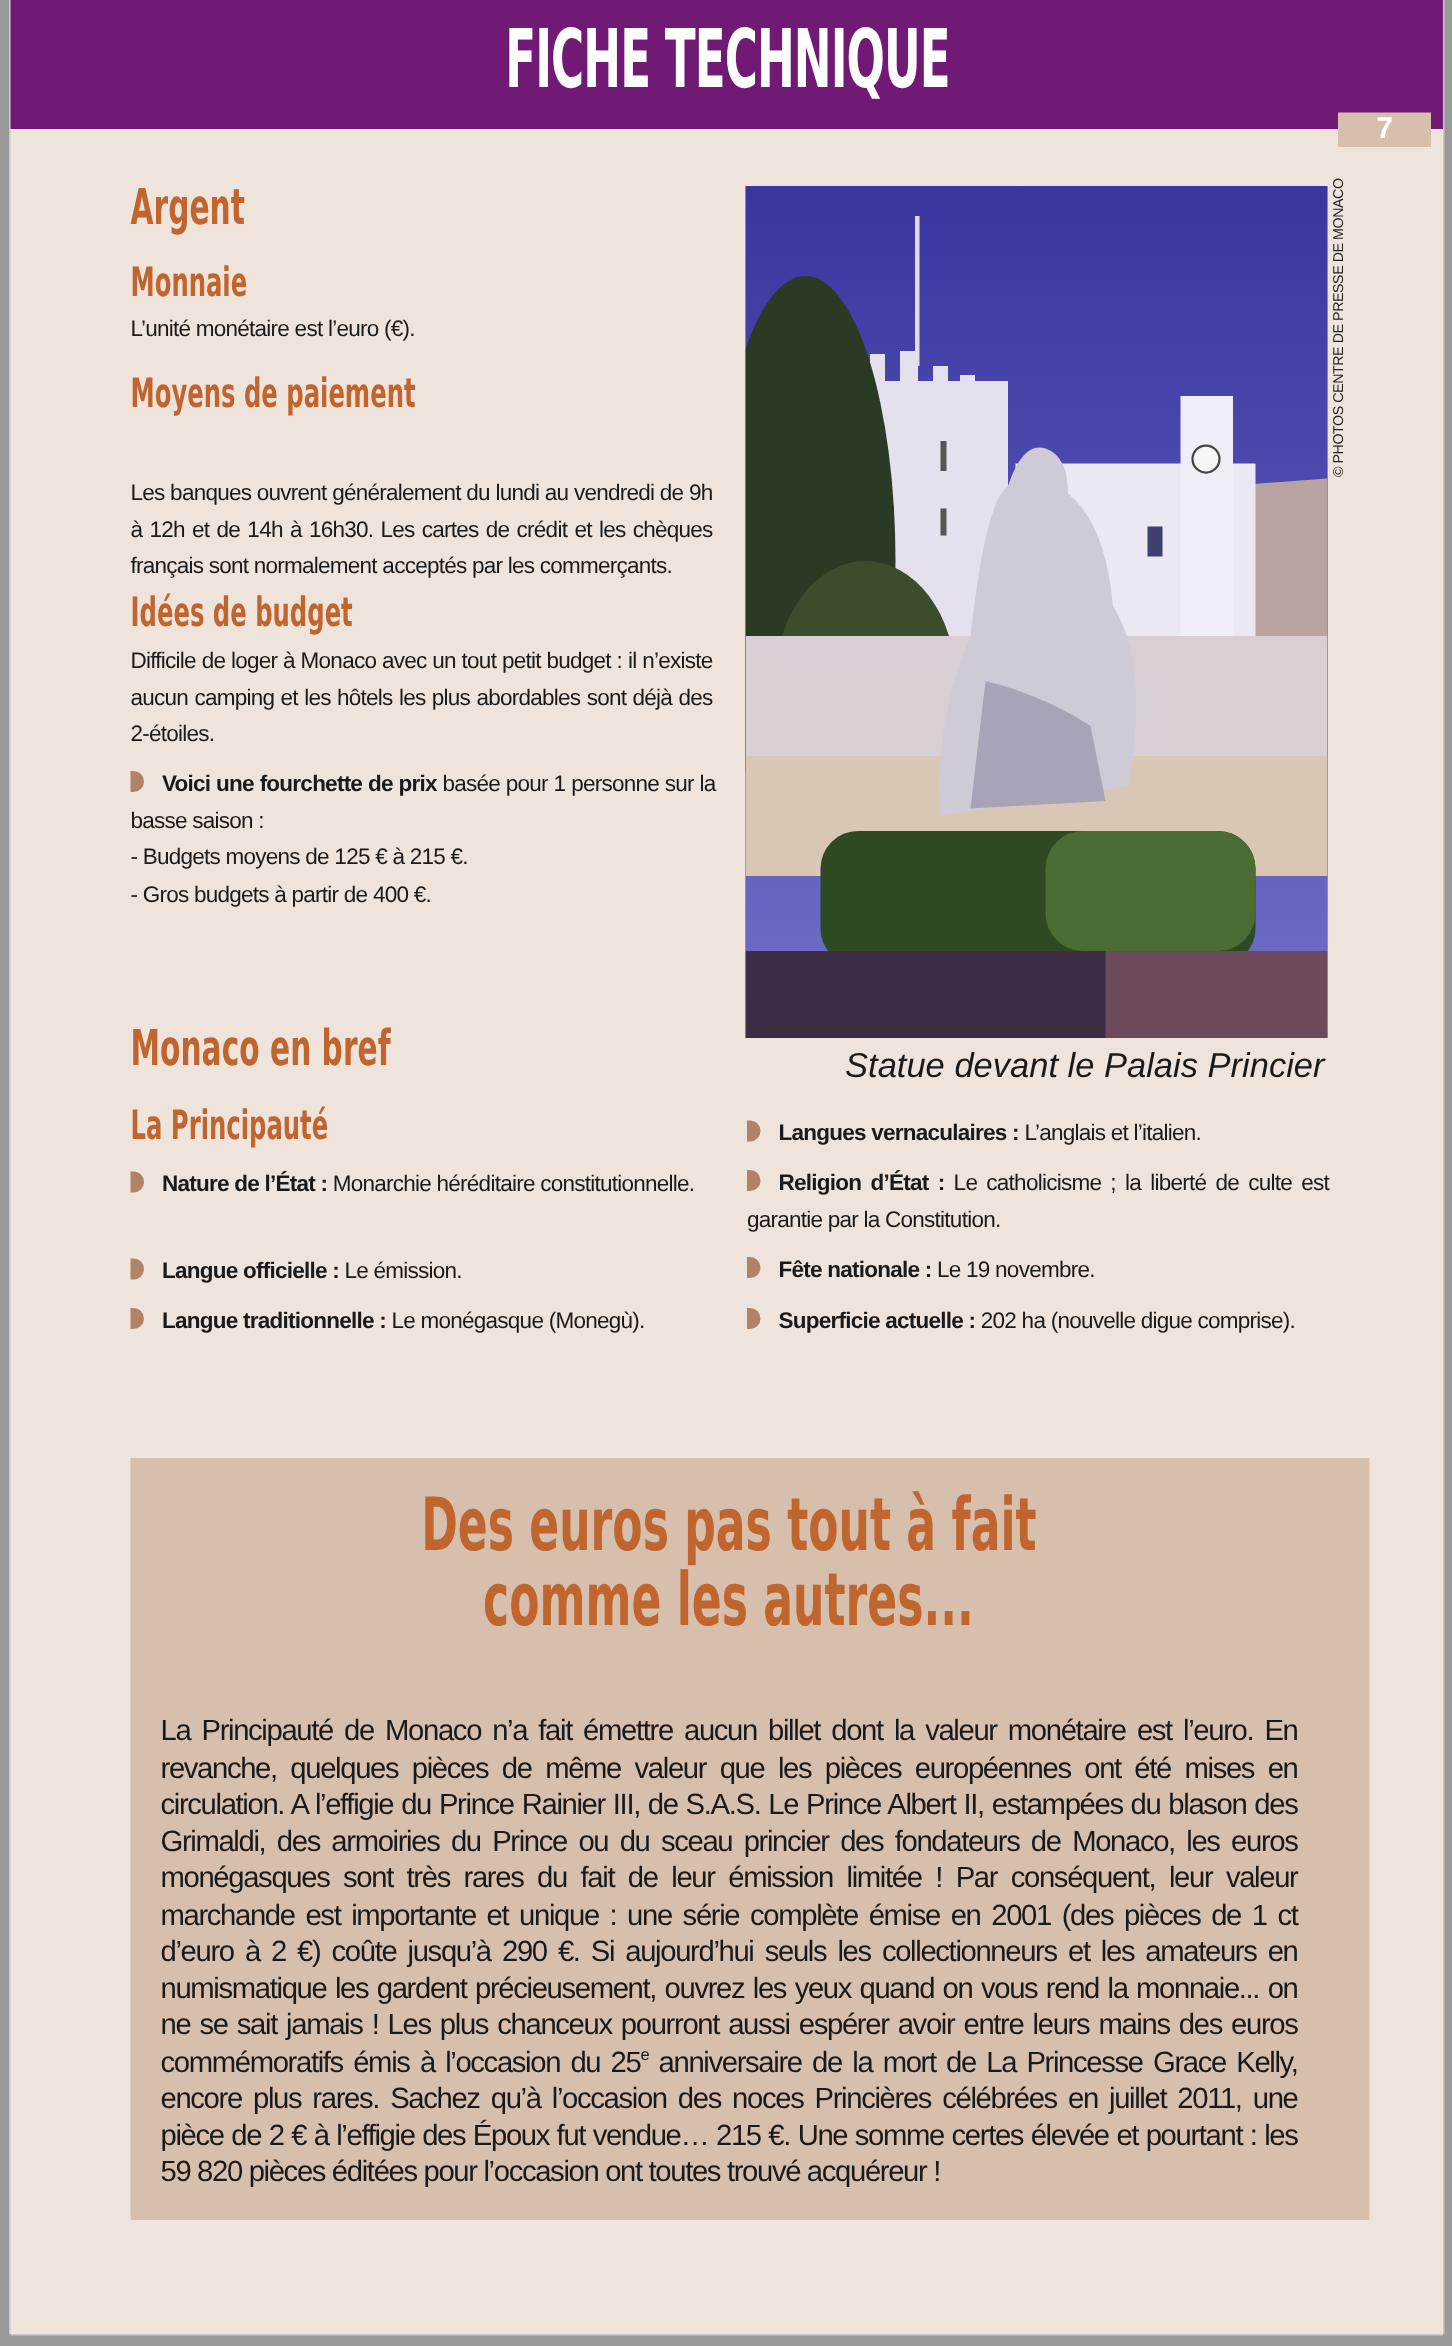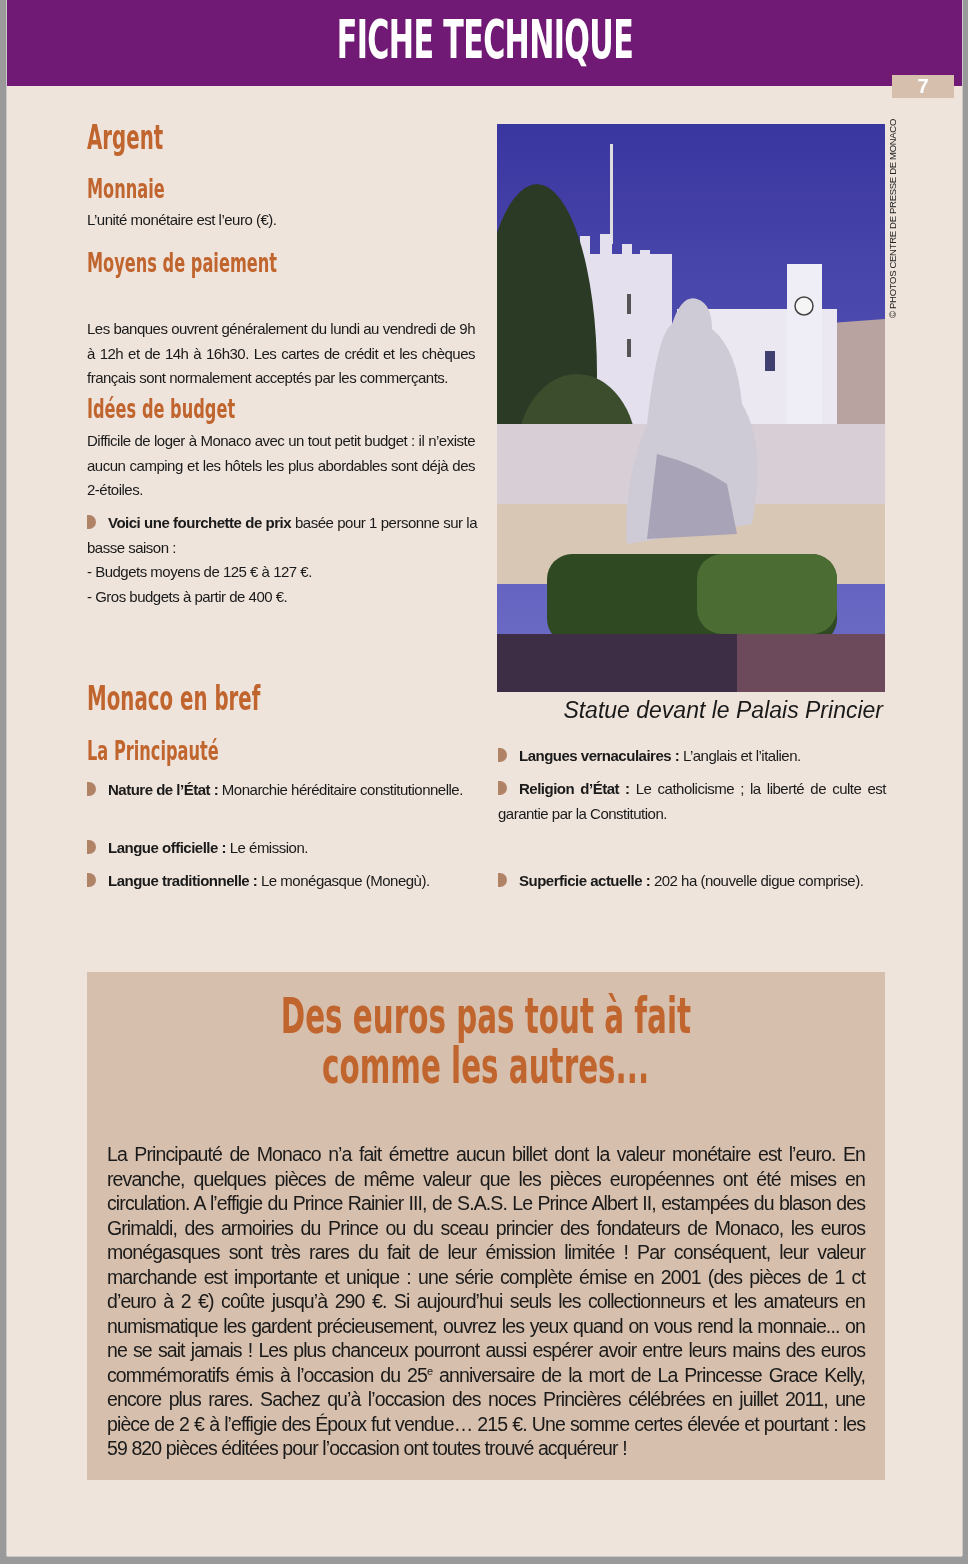--- a/index.html
+++ b/index.html
@@ -56,20 +56,21 @@
     transform-origin:left top; font-size:9.5px; color:#222; white-space:nowrap;
     letter-spacing:-0.3px;
   }
   .caption {
     position:absolute; left:490px; top:697px; width:386px; text-align:right;
     font-style:italic; font-size:23px; color:#1a1a1a;
   }
   .box {
     position:absolute; left:80px; top:972px; width:798px; height:508px;
     background:#d6bfac;
+    padding-left:28px;
   }
   .box-title {
     position:absolute; left:0; top:20px; width:798px; text-align:center;
     color:#c1652f; font-weight:bold; font-size:49px; line-height:50px;
     font-family:"DejaVu Sans", sans-serif;
   }
   .box-title span { display:inline-block; transform:scaleX(0.6); transform-origin:center; white-space:nowrap; }
   .box-text {
     position:absolute; left:20px; top:138px; width:758px;
     font-size:19.5px; line-height:24.5px; color:#1a1a1a; text-align:justify;
@@ -94,21 +95,21 @@
   <div class="h1 sub" style="left:80px;top:247px;">Moyens de paiement</div>
   <div class="txt justify" style="left:80px;top:282px;width:388px;margin-top:35px;">Les banques ouvrent généralement du lundi au vendredi de 9h à 12h et de 14h à 16h30. Les cartes de crédit et les chèques français sont normalement acceptés par les commerçants.</div>
 
   <div class="h1 sub" style="left:80px;top:393px;">Idées de budget</div>
   <div class="txt justify" style="left:80px;top:429px;width:388px;">Difficile de loger à Monaco avec un tout petit budget : il n’existe aucun camping et les hôtels les plus abordables sont déjà des 2-étoiles.</div>
 
   <div class="txt" style="left:80px;top:511px;width:390px;">
     <div class="justify">
       <span class="bullet"></span><b>Voici une fourchette de prix</b><span> basée pour 1 personne sur la basse saison :</span>
     </div>
-    <div>- Budgets moyens de 125 € à 127 €.</div>
+    <div>- Budgets moyens de 125 € à 215 €.</div>
     <div>- Gros budgets à partir de 400 €.</div>
   </div>
 
   <div class="h1 big" style="left:80px;top:679px;">Monaco en bref</div>
   <div class="h1 sub" style="left:80px;top:735px;">La Principauté</div>
 
   <div class="txt justify" style="left:80px;top:778px;width:388px;">
     <span class="bullet"></span><b>Nature de l’État :</b><span> Monarchie héréditaire constitutionnelle.</span>
   </div>
   <div class="txt" style="left:80px;top:836px;width:388px;">
@@ -168,20 +169,23 @@
   </div>
   <div class="credit">© PHOTOS CENTRE DE PRESSE DE MONACO</div>
   <div class="caption">Statue devant le Palais Princier</div>
 
   <div class="txt" style="left:491px;top:744px;width:388px;">
     <span class="bullet"></span><b>Langues vernaculaires :</b><span> L’anglais et l’italien.</span>
   </div>
   <div class="txt justify" style="left:491px;top:777px;width:388px;">
     <span class="bullet"></span><b>Religion d’État :</b><span> Le catholicisme ; la liberté de culte est garantie par la Constitution.</span>
   </div>
+  <div class="txt" style="left:491px;top:835px;width:388px;">
+    <span class="bullet"></span><b>Fête nationale :</b><span> Le 19 novembre.</span>
+  </div>
   <div class="txt justify" style="left:491px;top:869px;width:388px;">
     <span class="bullet"></span><b>Superficie actuelle :</b><span> 202 ha (nouvelle digue comprise).</span>
   </div>
 
   <div class="box">
     <div class="box-title">
       <span>Des euros pas tout à fait</span><br>
       <span>comme les autres...</span>
     </div>
     <div class="box-text"><span>La Principauté de Monaco n’a fait émettre aucun billet dont la valeur monétaire est l’euro. En revanche, quelques pièces de même valeur que les pièces européennes ont été mises en circulation. A l’effigie du Prince Rainier III, de S.A.S. Le Prince Albert II, estampées du blason des Grimaldi, des armoiries du Prince ou du sceau princier des fondateurs de Monaco, les euros monégasques sont très rares du fait de leur émission limitée ! Par conséquent, leur valeur marchande est importante et unique : une série complète émise en 2001 (des pièces de 1 ct d’euro à 2 €) coûte jusqu’à 290 €. Si aujourd’hui seuls les collectionneurs et les amateurs en numismatique les gardent précieusement, ouvrez les yeux quand on vous rend la monnaie... on ne se sait jamais ! Les plus chanceux pourront aussi espérer avoir entre leurs mains des euros commémoratifs émis à l’occasion du 25</span><sup>e</sup><span> anniversaire de la mort de La Princesse Grace Kelly, encore plus rares. Sachez qu’à l’occasion des noces Princières célébrées en juillet 2011, une pièce de 2 € à l’effigie des Époux fut vendue… 215 €. Une somme certes élevée et pourtant : les 59 820 pièces éditées pour l’occasion ont toutes trouvé acquéreur !</span></div>

